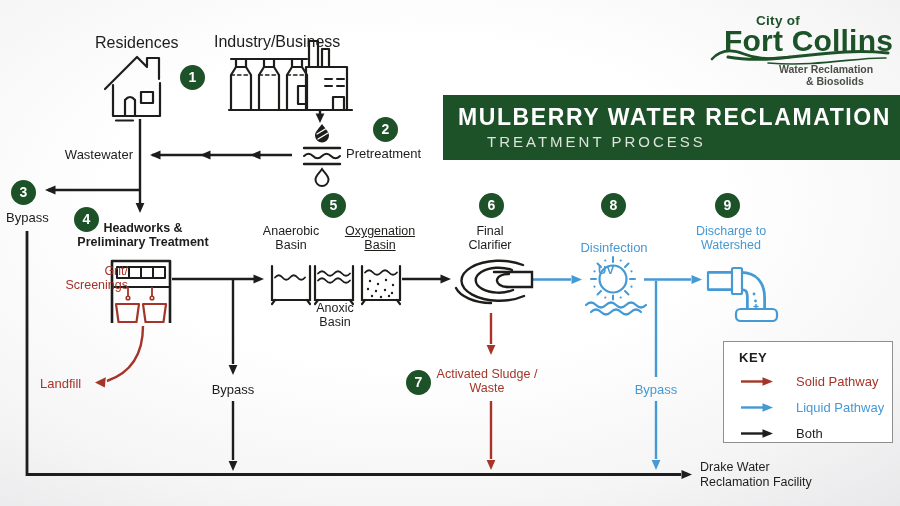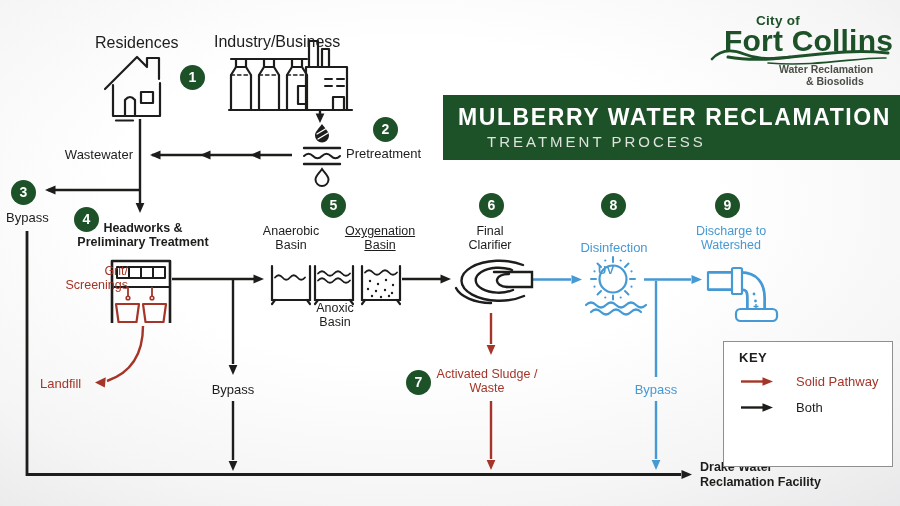--- a/index.html
+++ b/index.html
@@ -26,21 +26,21 @@
         color:#fff;font-size:14px;font-weight:700;line-height:25px;text-align:center;}
   
   .lbl{position:absolute;font-size:12.5px;line-height:14px;color:var(--ink);white-space:pre-line;}
   .lbl.c{text-align:center;} .lbl.r{text-align:right;}
   .lbl.red{color:var(--red);} .lbl.blue{color:var(--blue);}
   .lbl.s13{font-size:13px;line-height:15px;}
   .lbl.s11{font-size:16px;line-height:12px;}
   .uv-txt{position:absolute;left:598px;top:264px;width:14px;text-align:center;
           font-size:11.5px;font-weight:700;color:var(--blue);letter-spacing:.3px;}
   
-  .key{position:absolute;left:723px;top:341px;width:170px;height:126px;background:#fff;
+  .key{position:absolute;left:723px;top:341px;width:170px;height:102px;background:#fff;
        border:1.5px solid #8f8f8f;box-sizing:border-box;padding:8px 0 0 15px;}
   .key .ktitle{font-size:13px;font-weight:700;letter-spacing:.5px;margin-bottom:9px;}
   .key .krow{display:flex;align-items:center;gap:21px;margin-bottom:11px;}
   .key .ktext{font-size:13px;}
   .kt-solid{color:var(--red);} .kt-liquid{color:var(--blue);} .kt-both{color:var(--ink);}
   
   .st-ink{stroke:var(--ink);} .fi-ink{fill:var(--ink);}
   .st-red{stroke:var(--red);} .fi-red{fill:var(--red);}
   .st-blue{stroke:var(--blue);} .fi-blue{fill:var(--blue);}
   .st-green{stroke:var(--green);}
@@ -261,35 +261,42 @@
 Basin</div>
   <div class="lbl s13 c" style="left:198px;top:382px;width:70px;">Bypass</div>
   <div class="lbl c" style="left:455px;top:224px;width:70px;">Final
 Clarifier</div>
   <div class="lbl c red" style="left:427px;top:367px;width:120px;">Activated Sludge /
 Waste</div>
   <div class="lbl s13 c blue" style="left:572px;top:240px;width:84px;">Disinfection</div>
   <div class="lbl c blue" style="left:686px;top:224px;width:90px;">Discharge to
 Watershed</div>
   <div class="lbl s13 c blue" style="left:621px;top:382px;width:70px;">Bypass</div>
-  <div class="lbl" style="left:700px;top:460px;line-height:15px;font-weight:bold;">Drake Water
+  <div class="lbl" style="left:700px;top:460px;line-height:15px;">Drake Water
 Reclamation Facility</div>
   <div class="uv-txt">UV</div>
 
   <div class="key">
     <div class="ktitle">KEY</div>
     <div class="krow">
       <svg width="36" height="11" viewBox="0 0 36 11">
         <path d="M2,5.5 H24" class="st-red nf" stroke-width="2.4"></path>
         <polygon points="34,5.5 23.5,1.2 23.5,9.8" class="fi-red"></polygon>
       </svg>
       <span class="ktext kt-solid">Solid Pathway</span>
     </div>
     <div class="krow">
       <svg width="36" height="11" viewBox="0 0 36 11">
+        <path d="M2,5.5 H24" class="st-blue nf" stroke-width="2.4"></path>
+        <polygon points="34,5.5 23.5,1.2 23.5,9.8" class="fi-blue"></polygon>
+      </svg>
+      <span class="ktext kt-liquid">Liquid Pathway</span>
+    </div>
+    <div class="krow">
+      <svg width="36" height="11" viewBox="0 0 36 11">
         <path d="M2,5.5 H24" class="st-ink nf" stroke-width="2.4"></path>
         <polygon points="34,5.5 23.5,1.2 23.5,9.8" class="fi-ink"></polygon>
       </svg>
       <span class="ktext kt-both">Both</span>
     </div>
   </div>
 
 </div>
 
 </body></html>

